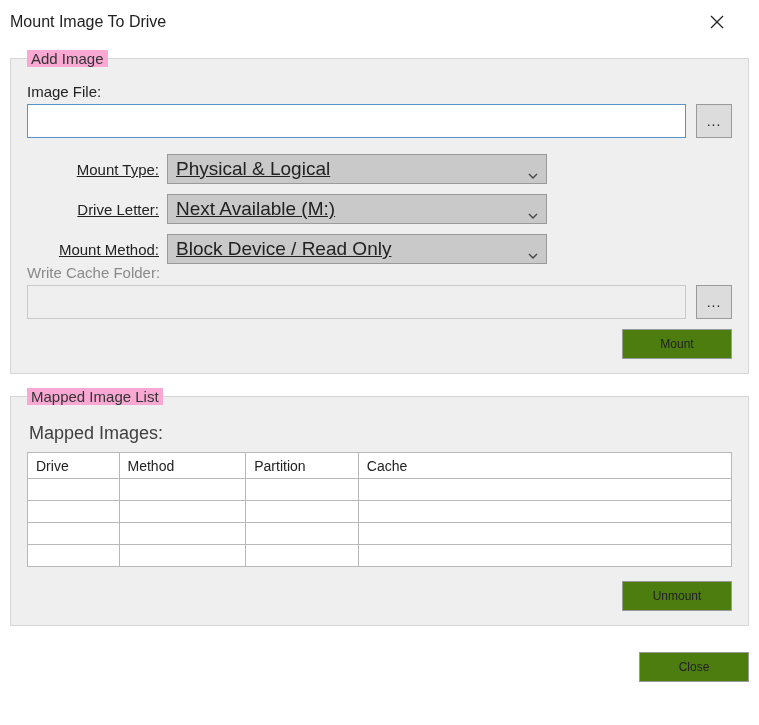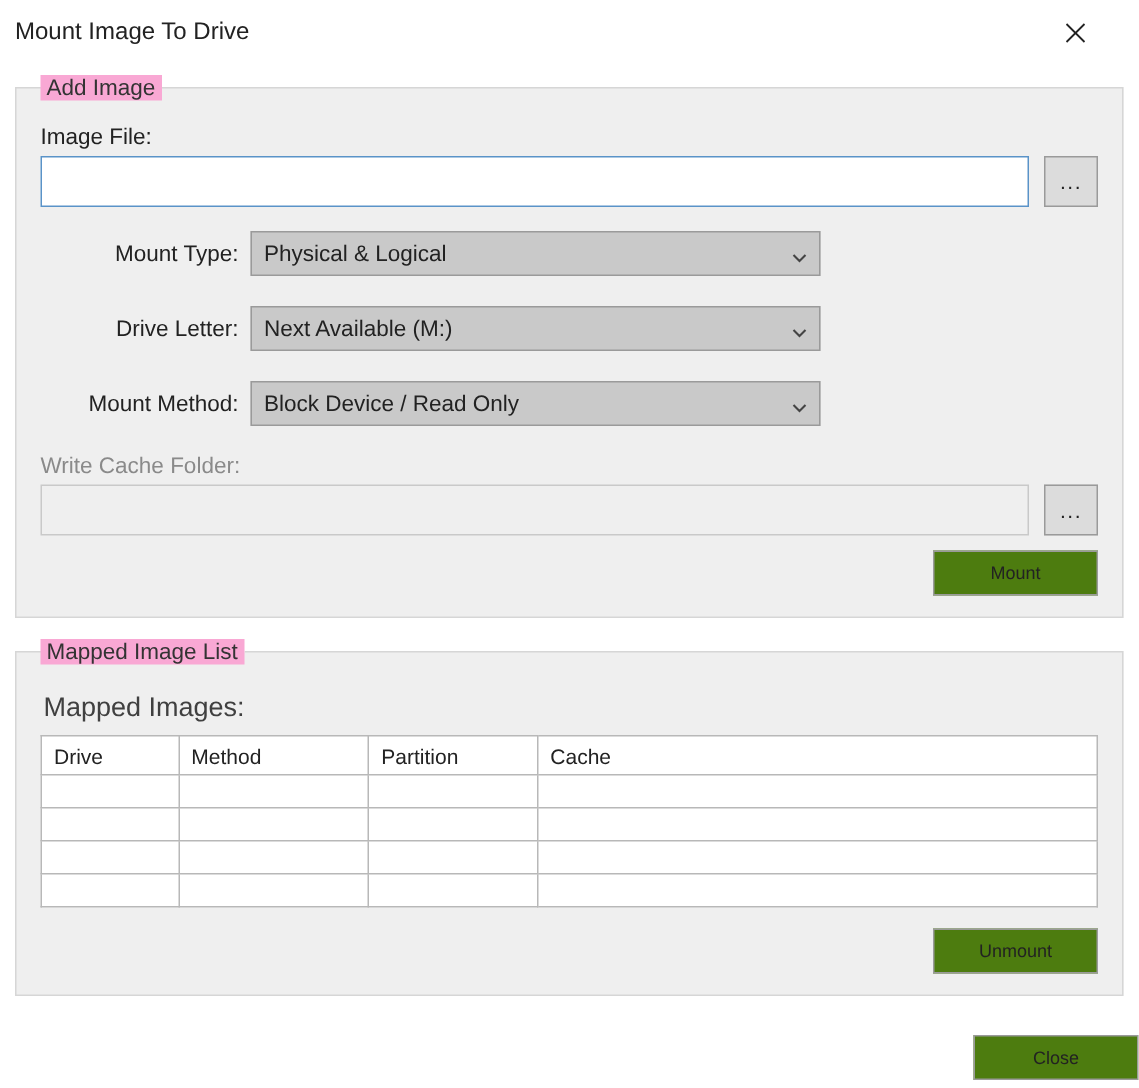--- a/index.html
+++ b/index.html
@@ -89,40 +89,40 @@
     justify-content: center;
     font-size: 14px;
     letter-spacing: 1px;
     cursor: pointer;
   }
   .browse-btn.disabled { cursor: default; }
 
   .form-grid {
     display: grid;
     grid-template-columns: 140px 380px;
-    row-gap: 20px;
+    row-gap: 10px;
     align-items: center;
     margin-left: 0;
-    margin-bottom: 18px;
+    text-decoration: underline;
   }
   .form-grid .fl {
     text-align: right;
     padding-right: 8px;
     font-size: 15px;
     color: #222;
   }
   .select {
     position: relative;
     height: 30px;
     background: #c9c9c9;
     border: 1px solid #9a9a9a;
     display: flex;
     align-items: center;
     padding: 0 28px 0 8px;
-    font-size: 15px;
+    font-size: 19px;
     color: #222;
     cursor: pointer;
   }
   .select .chev {
     position: absolute;
     right: 8px;
     top: 50%;
     transform: translateY(-50%);
     width: 10px; height: 10px;
   }
@@ -178,21 +178,21 @@
     overflow: hidden;
   }
   table.grid th {
     background: #fff;
     height: 26px;
   }
 
   .footer {
     display: flex;
     justify-content: flex-end;
-    padding: 4px 0 0 10px;
+    padding: 4px 10px 0 10px;
   }
 </style>
 </head>
 <body>
 
 <div class="titlebar">
   <div class="title">Mount Image To Drive</div>
   <div class="close-x">
     <svg viewBox="0 0 16 16">
         <line x1="2" y1="2" x2="14" y2="14"></line>

